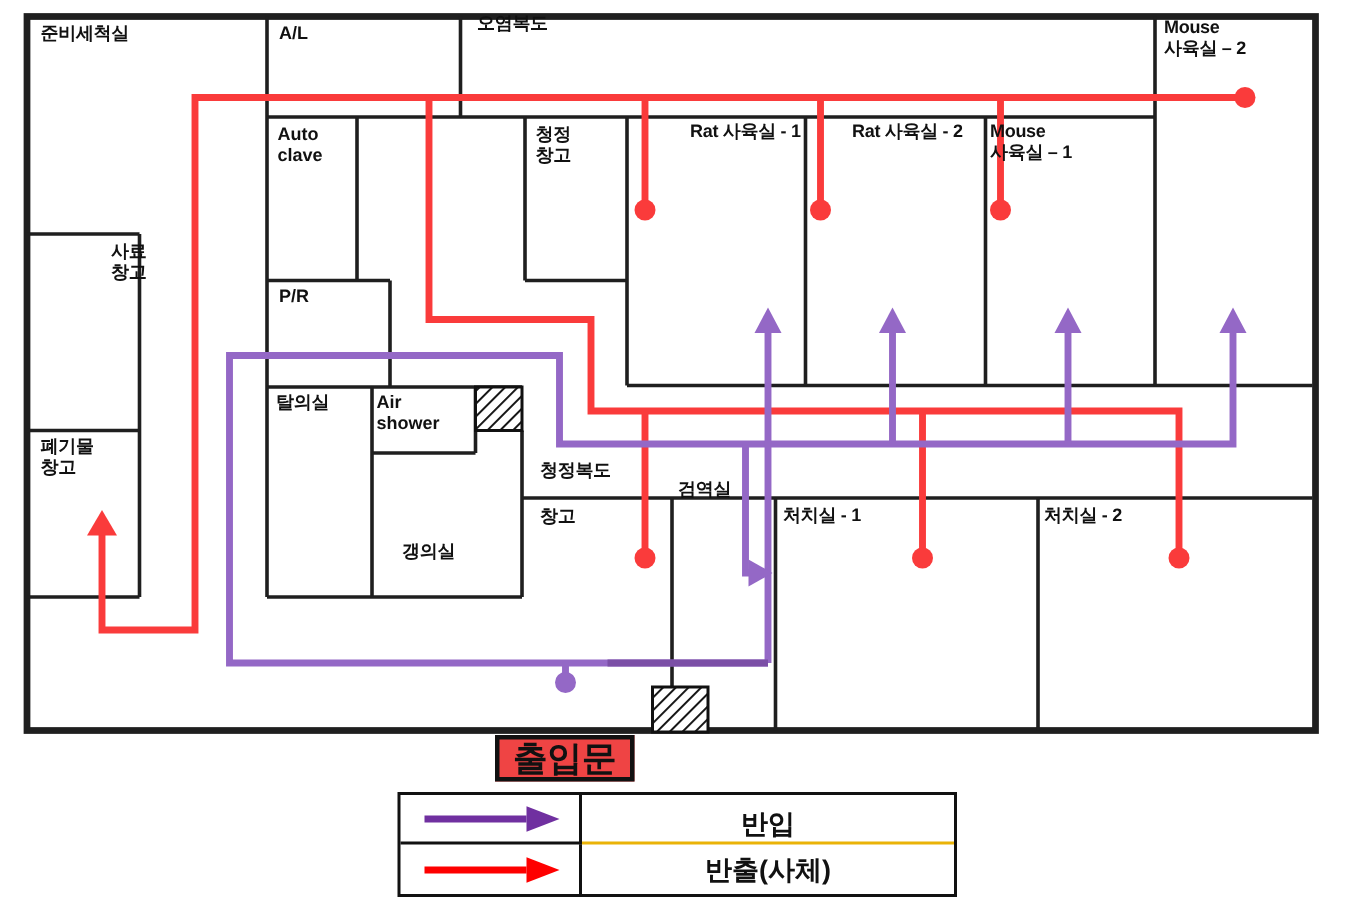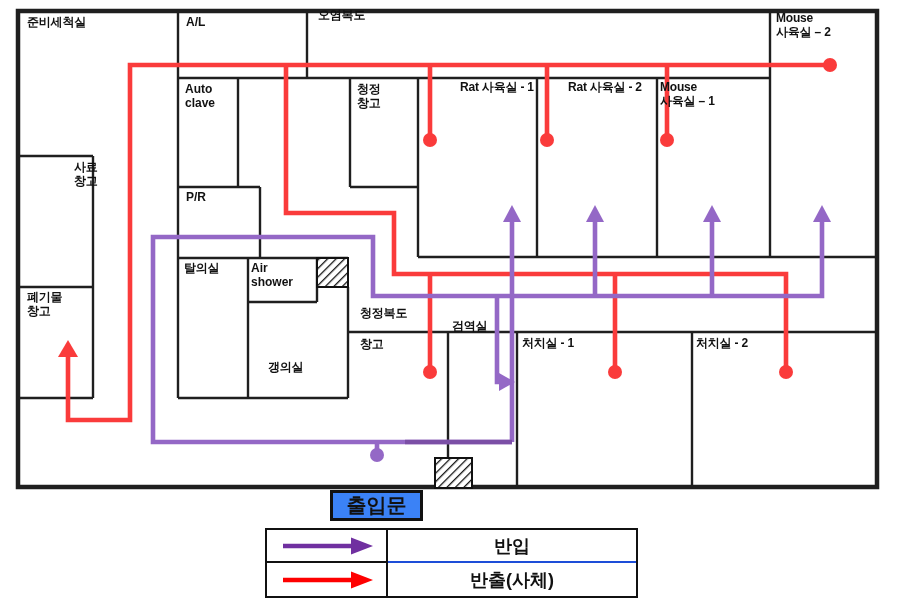--- a/index.html
+++ b/index.html
@@ -3,27 +3,27 @@
 <meta charset="utf-8">
 <style>
   html,body{margin:0;padding:0;background:#ffffff;}
   #stage{position:relative;width:900px;height:605px;background:#ffffff;overflow:hidden;
          font-family:"Liberation Sans","DejaVu Sans",sans-serif;}
   #plan-svg{position:absolute;left:0;top:0;}
   .lbl{position:absolute;font-weight:bold;font-size:12px;line-height:1.18;color:#111;
        white-space:pre-line;letter-spacing:-0.2px;}
   .lbl.en{letter-spacing:0;}
   .door-box{position:absolute;left:330px;top:490px;width:93px;height:31px;border:3px solid #111;
-            background:#3b82f6;display:flex;align-items:center;justify-content:center;
-            font-weight:bold;font-size:20px;color:#111;box-sizing:border-box;}
+            background:#ef4444;display:flex;align-items:center;justify-content:center;
+            font-weight:bold;font-size:23px;color:#111;box-sizing:border-box;}
   .legend{position:absolute;left:265px;top:528px;width:373px;height:70px;border:2px solid #111;
           box-sizing:border-box;display:grid;grid-template-columns:121px 1fr;grid-template-rows:1fr 1fr;}
   .legend .cell{display:flex;align-items:center;justify-content:center;box-sizing:border-box;}
   .legend .c-tl{border-right:2px solid #111;border-bottom:2px solid #111;}
-  .legend .c-tr{border-bottom:2px solid #1d4ed8;}
+  .legend .c-tr{border-bottom:2px solid #eab308;align-items:flex-end;}
   .legend .c-bl{border-right:2px solid #111;}
   .legend .txt{font-weight:bold;font-size:18px;color:#111;}
 </style>
 </head>
 <body>
 
 <div id="stage">
 
   <svg id="plan-svg" width="900" height="605" viewBox="0 0 900 605">
     <defs>

